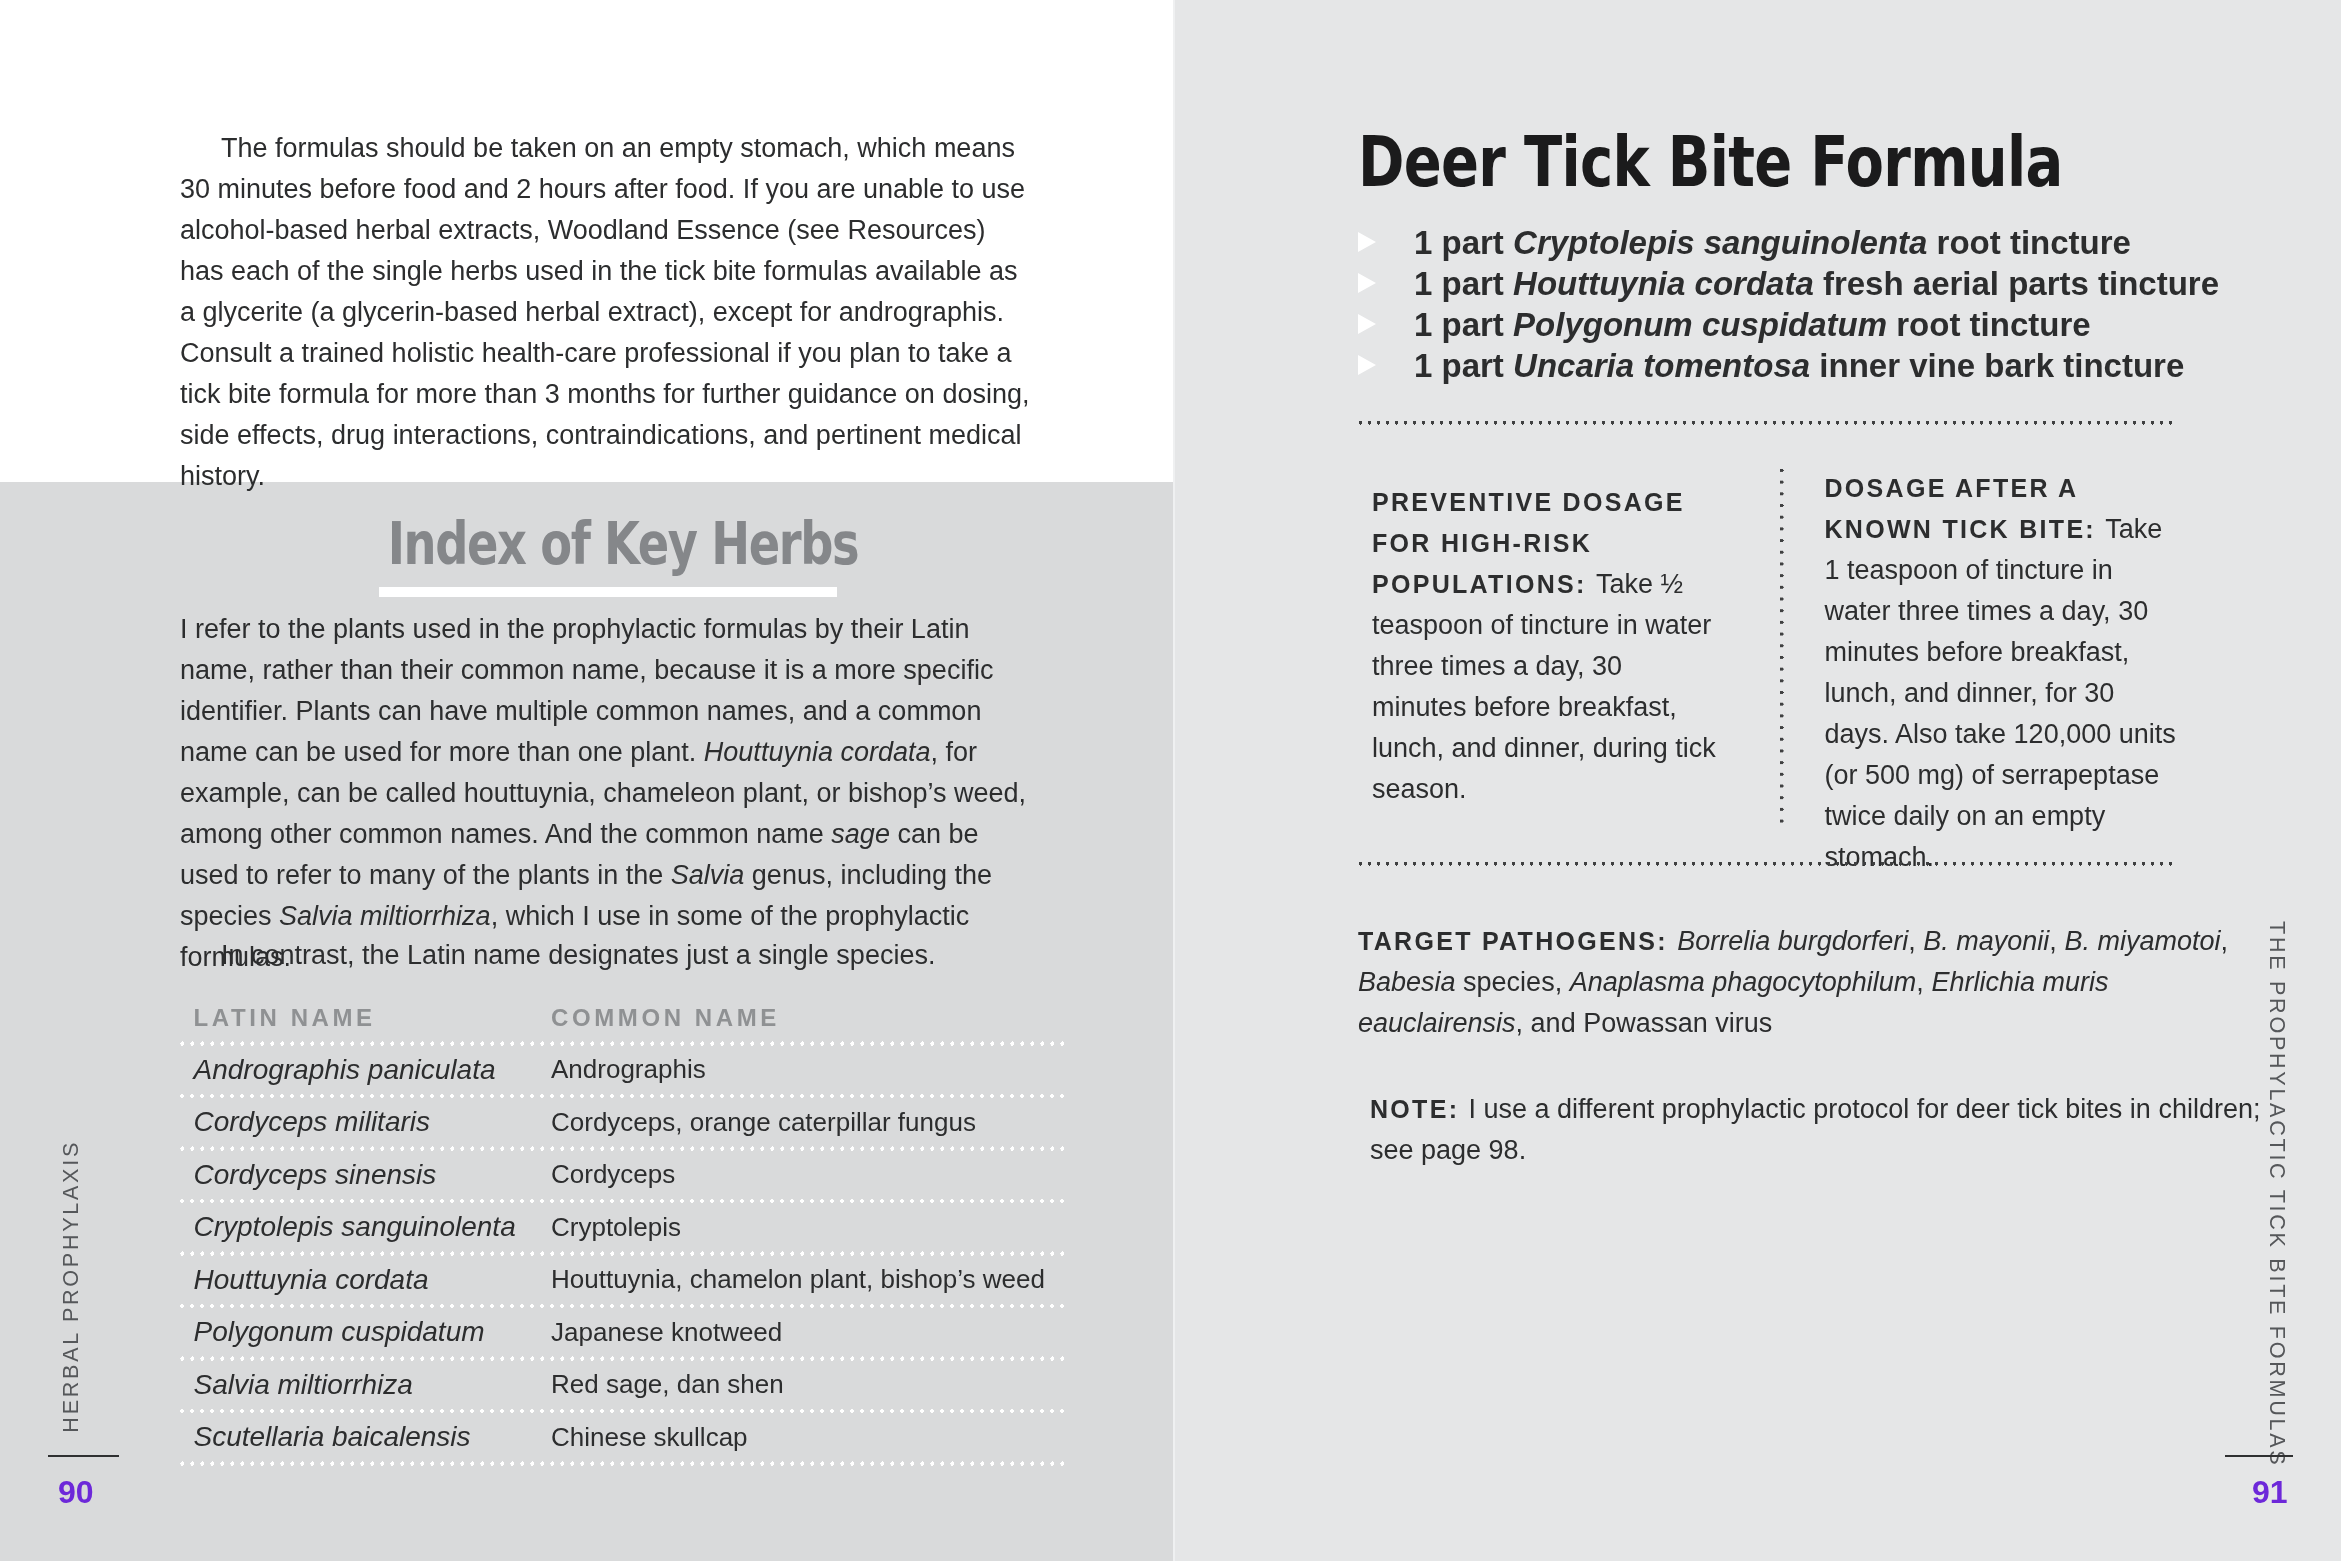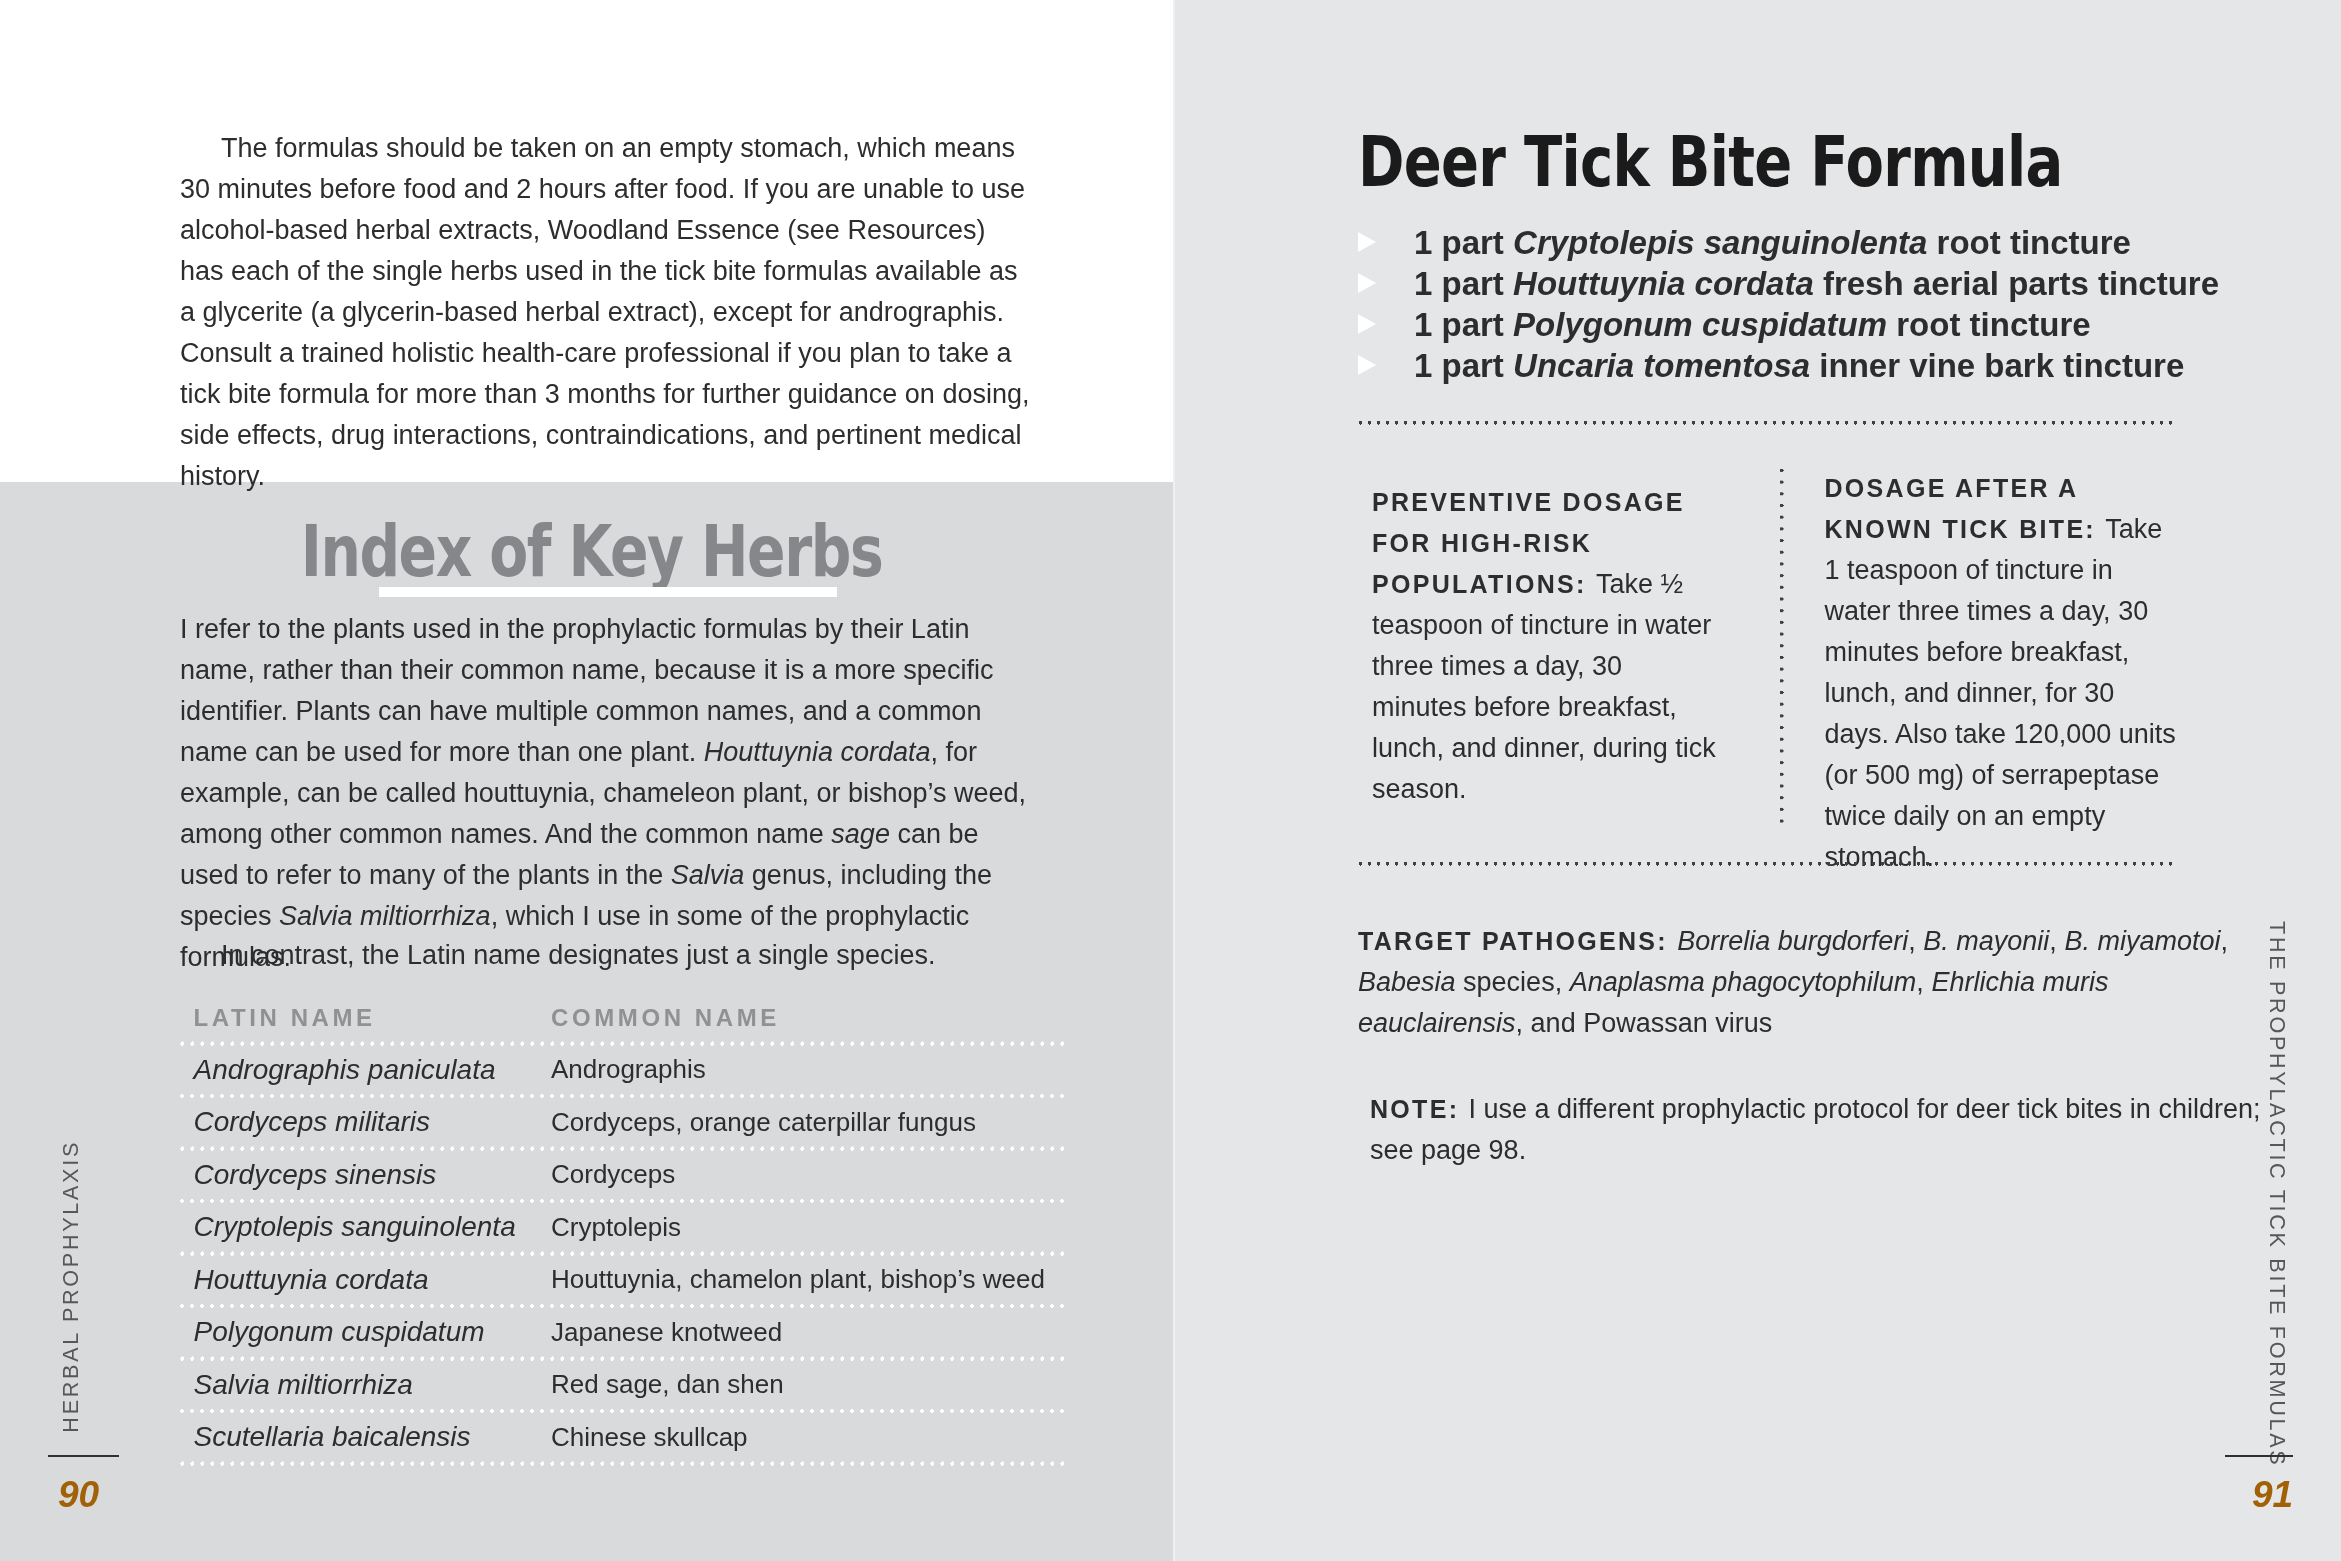--- a/index.html
+++ b/index.html
@@ -20,22 +20,22 @@
   
   .sg-r{}
   .sg-i{font-style:italic;}
   .sg-b{font-weight:bold;}
   .sg-bi{font-weight:bold;font-style:italic;}
   .sg-label{font-weight:bold;letter-spacing:2.3px;font-size:25px;}
 
   
   .cond{display:inline-block;transform:scaleX(0.8);transform-origin:left center;white-space:nowrap;
         font-family:"DejaVu Sans","Liberation Sans",sans-serif;font-weight:bold;}
-  .index-heading{left:164px;top:510px;width:856px;text-align:center;color:#85878a;
-                 font-size:71px;letter-spacing:-1.8px;}
+  .index-heading{left:195px;top:510px;width:856px;text-align:center;color:#85878a;
+                 font-size:58px;letter-spacing:-1.8px;}
   .index-heading .cond{transform-origin:center center;}
   .heading-bar{left:379px;top:587px;width:458px;height:10px;background:#ffffff;}
 
   .deer-title{left:183px;top:117px;color:#1b1b1c;font-size:70px;letter-spacing:-0.9px;line-height:90px;}
 
   
   .herb-table{left:180px;top:994px;width:887px;}
   .t-head{display:flex;align-items:center;height:47px;}
   .t-row{display:flex;align-items:center;height:48px;}
   .t-col1{width:371px;padding-left:13.5px;box-sizing:border-box;flex:none;}
@@ -70,21 +70,21 @@
   .target-block{left:183px;top:921px;width:883px;}
   .note-block{left:183px;top:1077px;width:892px;}
 
   
   .sidebar-label{font-size:21.6px;letter-spacing:2.7px;color:#55575a;writing-mode:vertical-rl;white-space:nowrap;}
   .sidebar-left{left:58px;bottom:128px;transform:rotate(180deg);}
   .sidebar-right{left:1089px;top:921px;}
   .folio-rule{height:1.8px;background:#2f3031;}
   .folio-rule-left{left:48px;top:1455px;width:71px;}
   .folio-rule-right{left:1050px;top:1455px;width:68px;}
-  .folio-num{font-weight:bold;font-size:37px;color:#a16207;font-style:italic;}
+  .folio-num{font-weight:bold;font-size:32px;color:#6d28d9;}
   .folio-left{left:58px;top:1474px;}
   .folio-right{left:1077px;top:1474px;}
 </style>
 </head>
 <body>
 
 <section class="page page-left">
   <div class="white-block"></div>
 
   <p class="abs body-text indent" style="left:180px;top:128px;width:856px;margin:0;"><span class="sg-r">The formulas should be taken on an empty stomach, which means 30 minutes before food and 2 hours after food. If you are unable to use alcohol-based herbal extracts, Woodland Essence (see Resources) has each of the single herbs used in the tick bite formulas available as a glycerite (a glycerin-based herbal extract), except for andrographis. Consult a trained holistic health-care professional if you plan to take a tick bite formula for more than 3 months for further guidance on dosing, side effects, drug interactions, contraindications, and pertinent medical history.</span></p>

